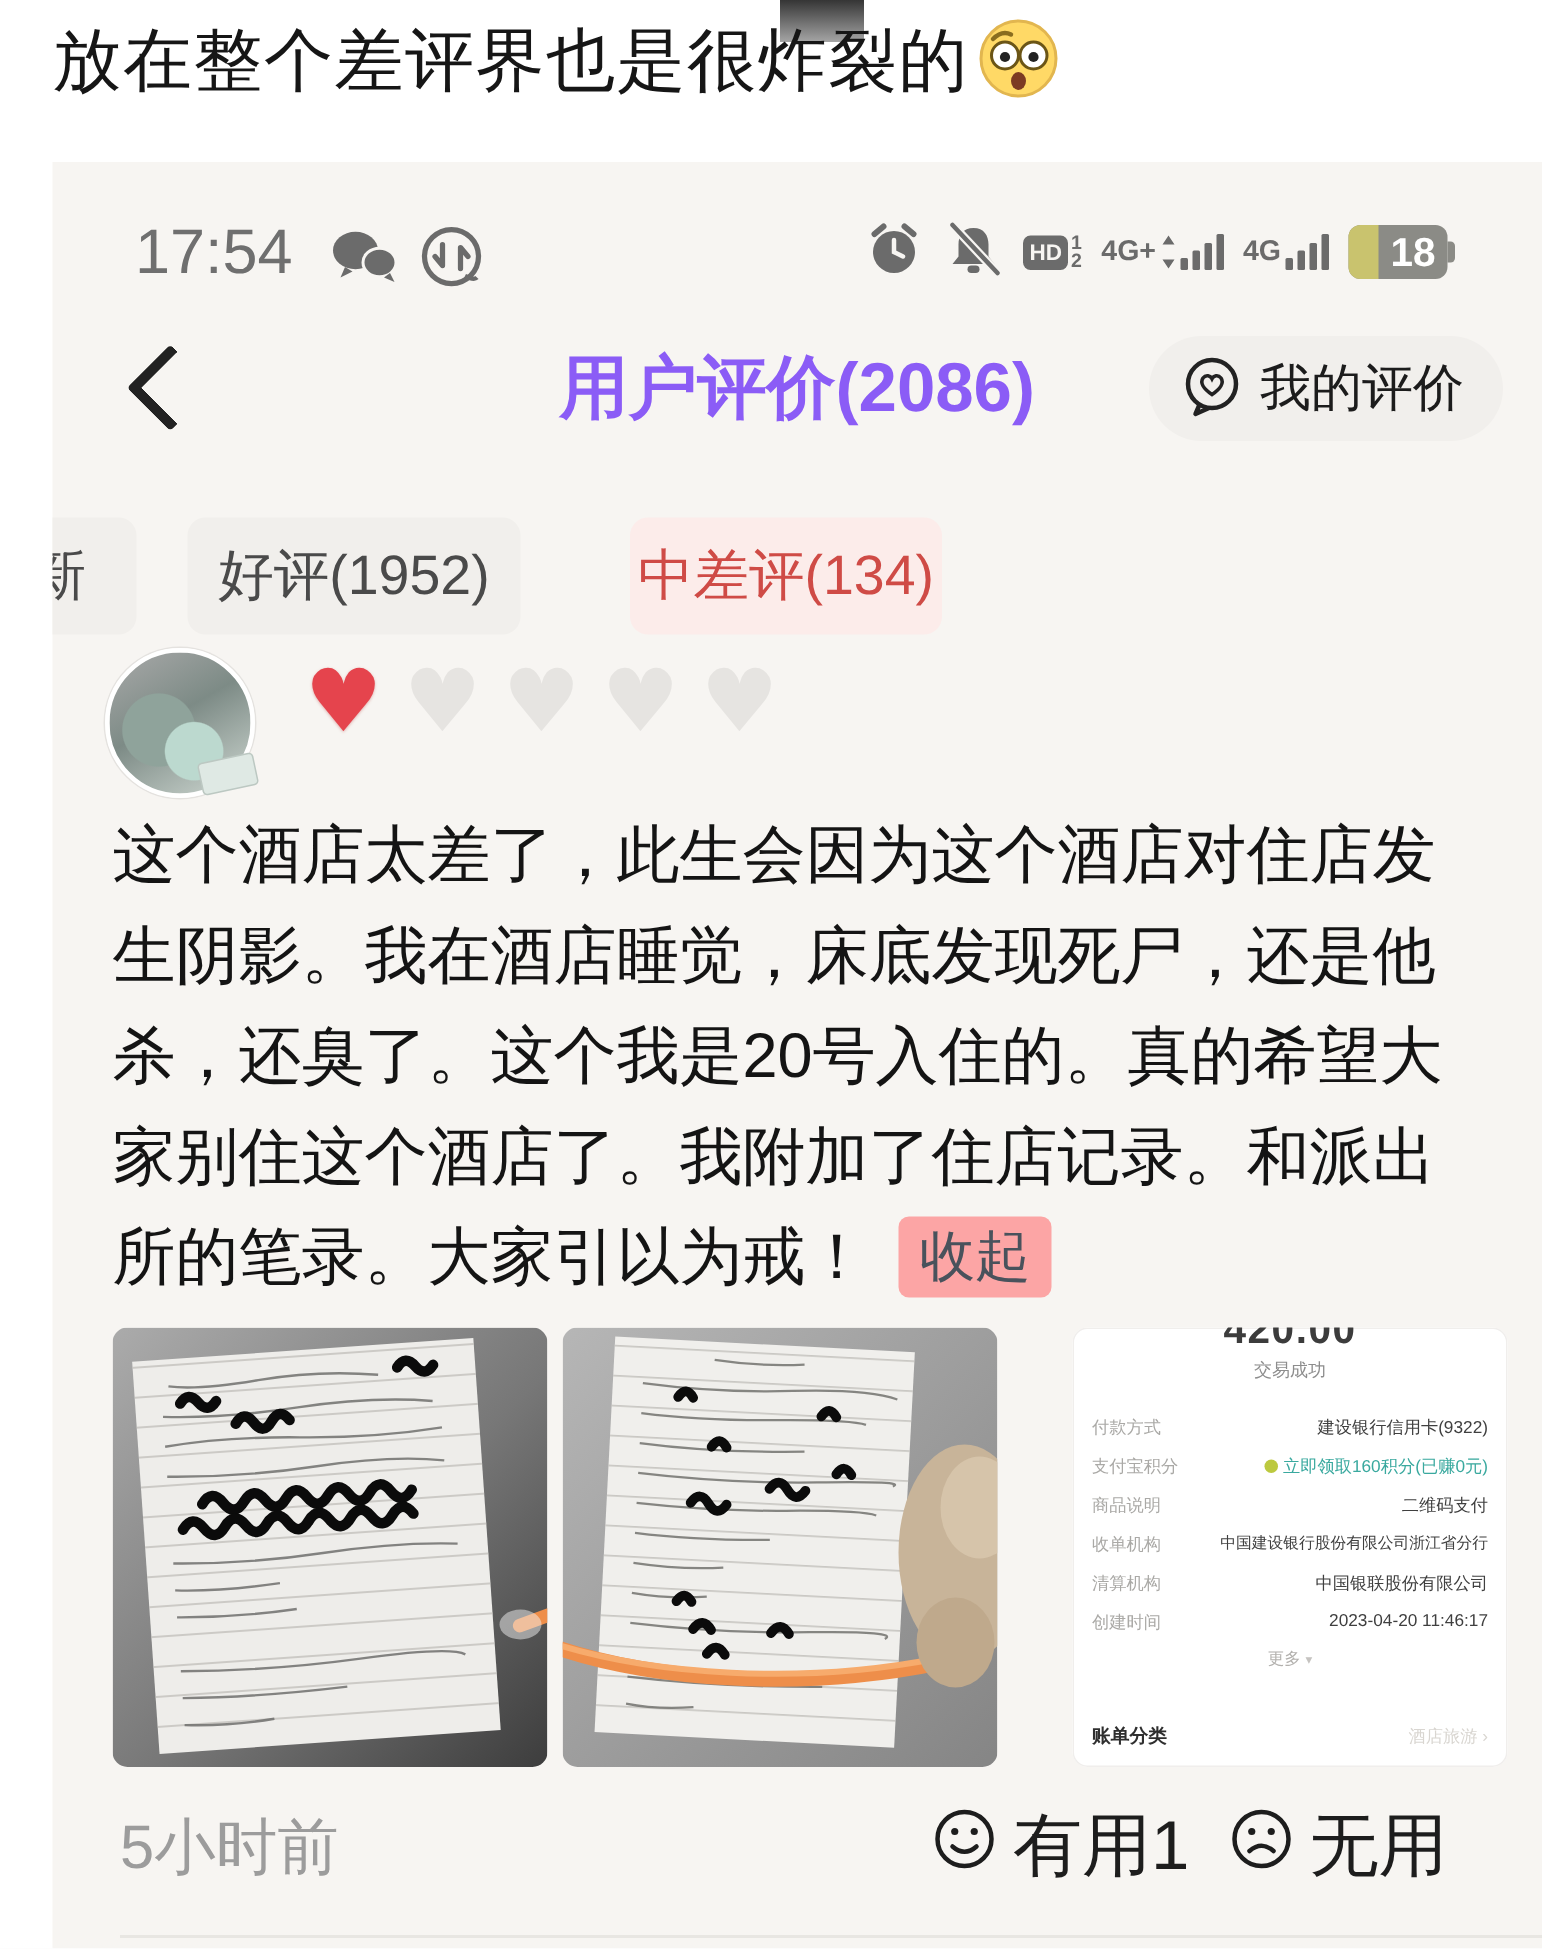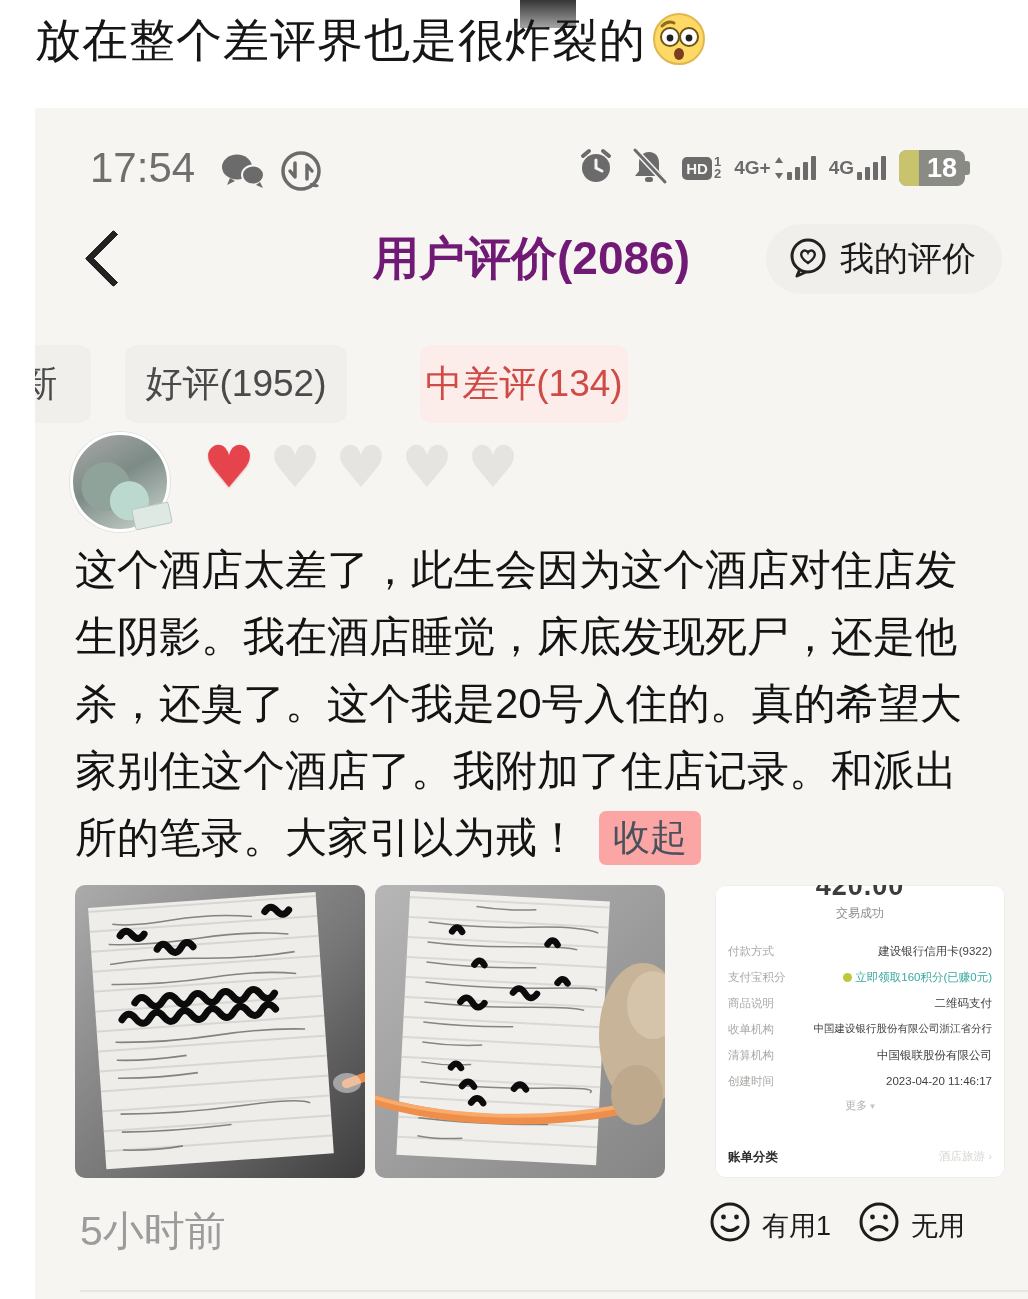--- a/index.html
+++ b/index.html
@@ -27,21 +27,21 @@
   .hd-box{background:#6b6b6b;color:#f7f5f2;font-size:15px;font-weight:bold;border-radius:5px;padding:3px 4px;}
   .hd-frac{display:flex;flex-direction:column;font-size:13px;line-height:12px;color:#6b6b6b;font-weight:bold;}
   .battery{position:relative;width:66px;height:36px;background:#8b8b86;border-radius:8px;display:flex;align-items:center;justify-content:flex-end;padding-right:8px;box-sizing:border-box;}
   .battery:after{content:"";position:absolute;right:-5px;top:11px;width:5px;height:14px;background:#8b8b86;border-radius:0 3px 3px 0;}
   .battery .fill{position:absolute;left:0;top:0;width:20px;height:100%;background:#c9c36e;border-radius:8px 0 0 8px;}
   .battery .pct{position:relative;color:#fff;font-size:27px;font-weight:bold;}
 
   
   .header{position:absolute;top:112px;left:0;width:100%;height:100px;}
   .back{position:absolute;left:58px;top:18px;width:34px;height:34px;border-left:7px solid #222;border-bottom:7px solid #222;transform:rotate(45deg);border-radius:3px;}
-  .title{position:absolute;left:0;top:8px;width:100%;text-align:center;font-size:46px;font-weight:bold;color:#701a75;}
+  .title{position:absolute;left:0;top:8px;width:100%;text-align:center;font-size:46px;font-weight:bold;color:#8b5cf6;}
   .my-reviews{position:absolute;right:26px;top:4px;height:70px;padding:0 26px 0 20px;background:#f1efec;border-radius:36px;display:flex;align-items:center;gap:10px;}
   .my-reviews .txt{font-size:34px;color:#1c1c1c;}
 
   
   .tabs{position:absolute;top:237px;left:0;width:100%;height:78px;}
   .tab{position:absolute;top:0;height:78px;border-radius:12px;background:#f1efec;color:#4a4a4a;font-size:37px;display:flex;align-items:center;justify-content:center;}
   .tab.active{background:#fcecea;color:#cf4b46;}
 
   
   .avatar{position:absolute;left:35px;top:324px;width:94px;height:94px;border-radius:50%;background:
@@ -69,29 +69,29 @@
   .r-status{text-align:center;font-size:12px;color:#8d8d8d;margin-top:3px;}
   .r-rows{margin:16px 13px 0 13px;}
   .rrow{display:flex;justify-content:space-between;align-items:center;height:26px;white-space:nowrap;}
   .rrow .rl{font-size:11.5px;color:#aaa9a6;}
   .rrow .rv{font-size:11.5px;color:#3f3f3f;}
   .rrow .rv.long{font-size:10.5px;}
   .rrow .rv.accent{color:#3aa99f;}
   .dot{display:inline-block;width:9px;height:9px;border-radius:50%;background:#bcc93f;margin-right:3px;vertical-align:-1px;}
   .r-more{ text-align:center;font-size:11px;color:#b3b1ae;margin-top:4px;}
   .r-more .chev{font-size:9px;color:#c5c3c0;}
-  .r-cat{position:absolute;left:13px;right:13px;bottom:12px;display:flex;justify-content:space-between;}
+  .r-cat{position:absolute;left:13px;right:13px;bottom:12px;display:flex;justify-content:space-between;align-items:center;}
   .r-cat .cl{font-size:12.5px;color:#2f2f2f;font-weight:bold;}
   .r-cat .cv{font-size:11.5px;color:#d9d6d1;}
 
   
   .footer{position:absolute;left:0;top:1092px;width:100%;height:60px;}
   .f-time{position:absolute;left:45px;top:4px;font-size:41px;color:#9c9c9c;}
   .f-actions{position:absolute;right:63px;top:0;display:flex;align-items:center;gap:26px;}
-  .f-act{display:flex;align-items:center;gap:10px;font-size:27px;color:#1d1d1d;}
+  .f-act{display:flex;align-items:center;gap:10px;font-size:46px;color:#1d1d1d;}
   .hairline{position:absolute;left:45px;right:0;top:1182px;height:2px;background:#e8e6e2;}
 </style>
 </head>
 <body>
 
 <div class="page">
 
   <div class="artifact"></div>
   <div class="caption">
     <span>放在整个差评界也是很炸裂的</span><span class="emoji"><svg width="54" height="54" viewBox="0 0 54 54">

